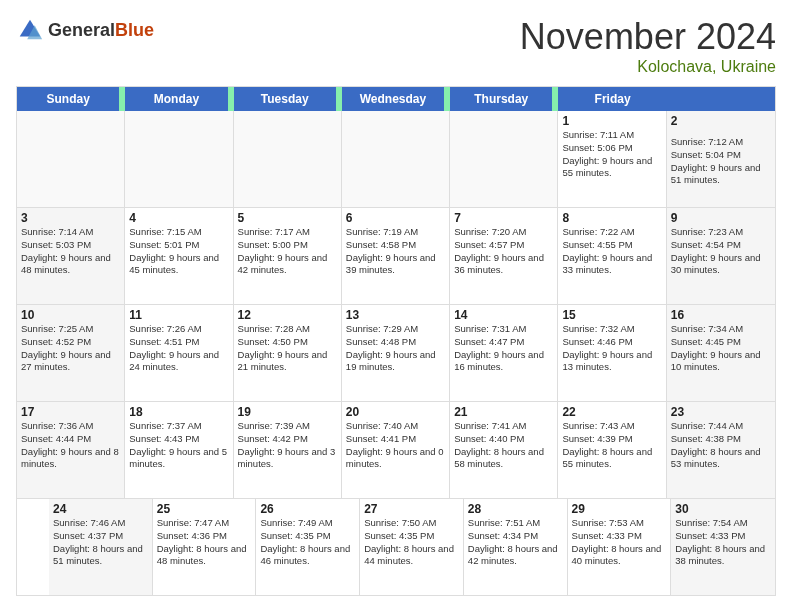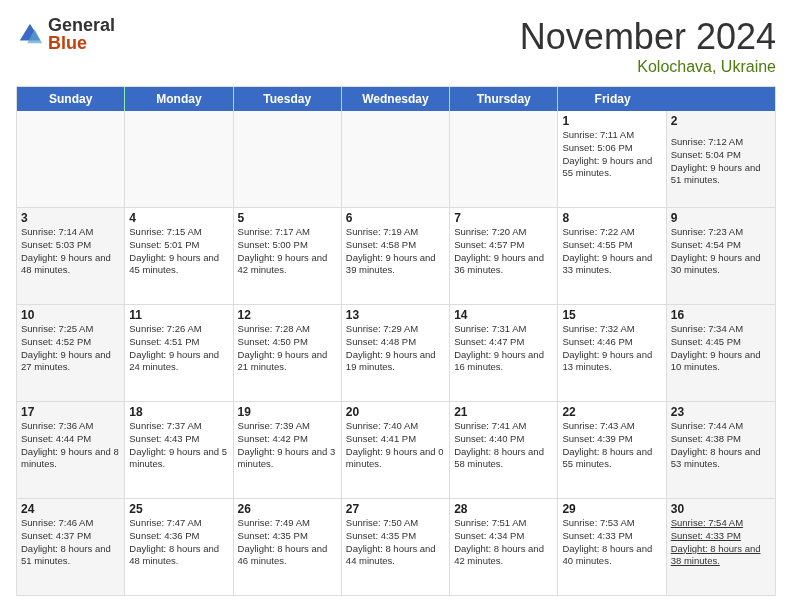--- a/index.html
+++ b/index.html
@@ -23,21 +23,21 @@
       align-items: flex-start;
       margin-bottom: 10px;
     }
     .logo {
       display: flex;
       align-items: center;
       gap: 4px;
     }
     .logo-text {
       display: flex;
-      flex-direction: column;
+      flex-direction: row;
       line-height: 1;
       justify-content: center;
     }
     .logo-general {
       font-size: 18px;
       font-weight: bold;
       color: #333;
     }
     .logo-blue {
       font-size: 18px;
@@ -70,35 +70,35 @@
       display: grid;
       grid-template-columns: repeat(7, 1fr);
       background: #3a6bc4;
     }
     .cal-header-cell {
       color: white;
       text-align: center;
       padding: 5px 4px;
       font-size: 12px;
       font-weight: bold;
-      border-right: 1px solid #86efac;
+      border-right: 6px solid #86efac;
     }
     .cal-header-cell:last-child { border-right: none; }
     .cal-body {
       flex: 1;
       display: flex;
       flex-direction: column;
     }
     .cal-row {
       display: grid;
       grid-template-columns: repeat(7, 1fr);
       flex: 1;
       border-bottom: 1px solid #ddd;
     }
-    .cal-row:last-child { border-bottom: none; }
+    .cal-row:last-child { border-bottom: none; margin-left: 32px; }
     .cal-cell {
       border-right: 1px solid #ddd;
       padding: 3px 4px;
       vertical-align: top;
       font-size: 10px;
       color: #333;
       background: #fff;
       min-height: 0;
     }
     .cal-cell:last-child { border-right: none; }
@@ -330,20 +330,20 @@
 Daylight: 8 hours and 42 minutes.</div>
           </div>
           <div class="cal-cell">
             <div class="day-number">29</div>
             <div class="cell-info" style="white-space: pre-line;">Sunrise: 7:53 AM
 Sunset: 4:33 PM
 Daylight: 8 hours and 40 minutes.</div>
           </div>
           <div class="cal-cell shaded">
             <div class="day-number">30</div>
-            <div class="cell-info" style="white-space: pre-line; text-decoration: underline;">Sunrise: 7:54 AM
+            <div class="cell-info" style="white-space: pre-line;">Sunrise: 7:54 AM
 Sunset: 4:33 PM
 Daylight: 8 hours and 38 minutes.</div>
           </div>
         </div>
       </div>
   </div>
 </div>
 
 </body></html>

